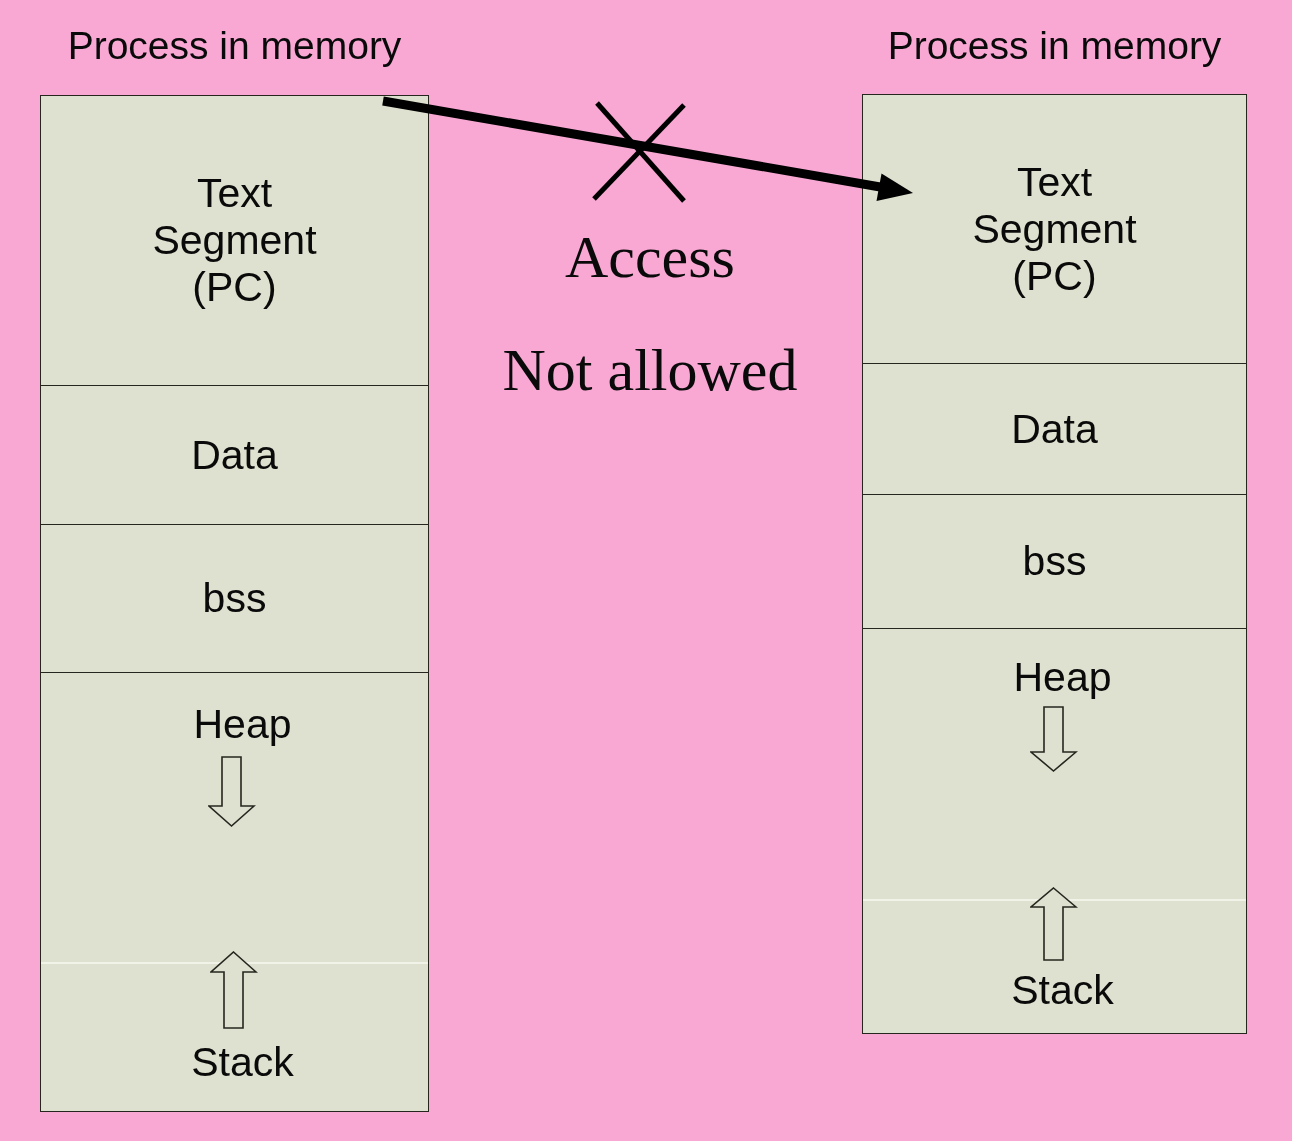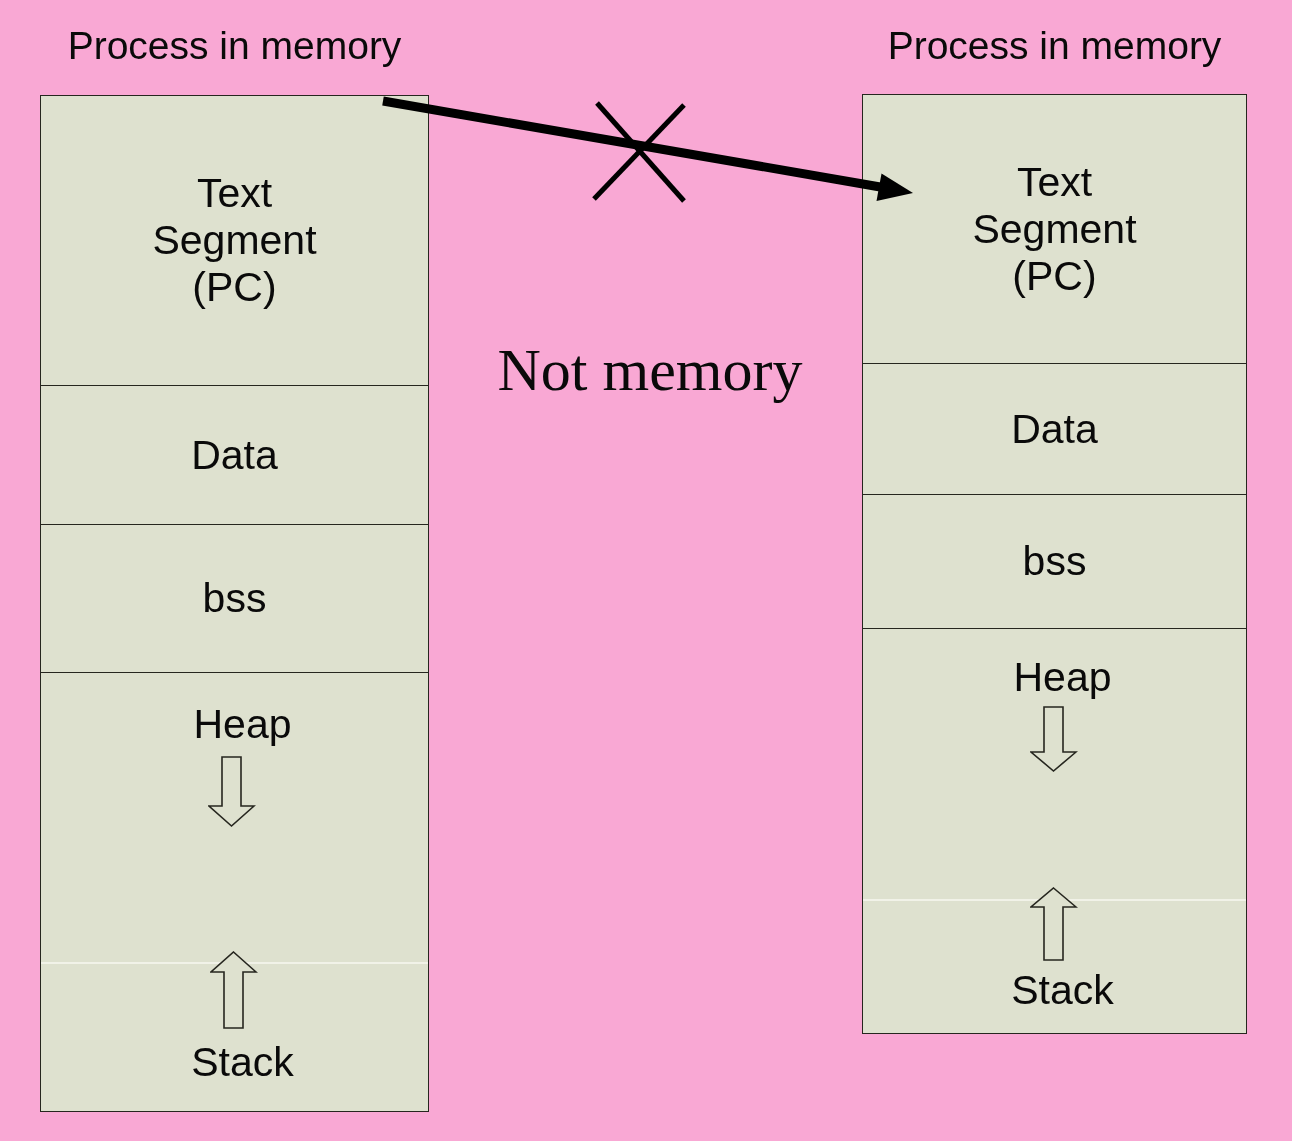--- a/index.html
+++ b/index.html
@@ -194,15 +194,16 @@
     </div>
   </div>
 
   <svg class="overlay">
     <line class="arrow-line" x1="383" y1="101" x2="886" y2="188"></line>
     <polygon class="arrow-head" points="913,193 876.5,201 881.5,173.5"></polygon>
     <line class="cross-line" x1="597" y1="103" x2="684" y2="201"></line>
     <line class="cross-line" x1="684" y1="105" x2="594" y2="199"></line>
   </svg>
 
-  <div class="center-label not-allowed">Not memory</div>
+  <div class="center-label access">Access</div>
+  <div class="center-label not-allowed">Not allowed</div>
 
 </div>
 
 </body></html>

